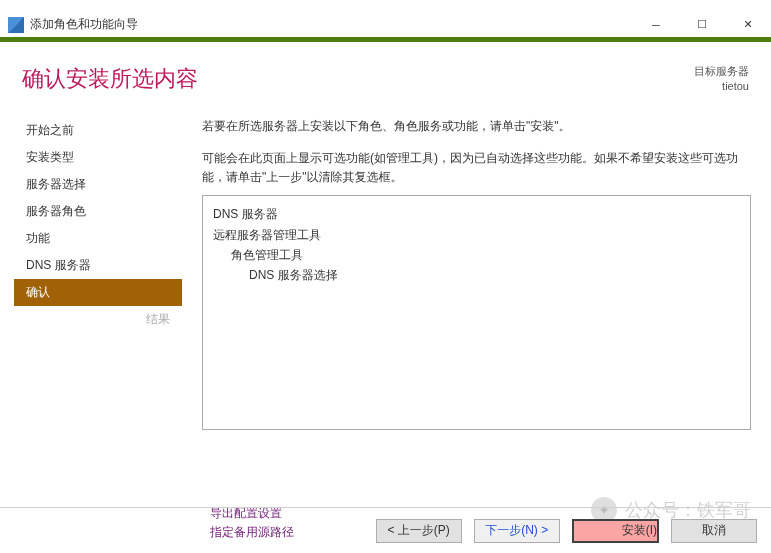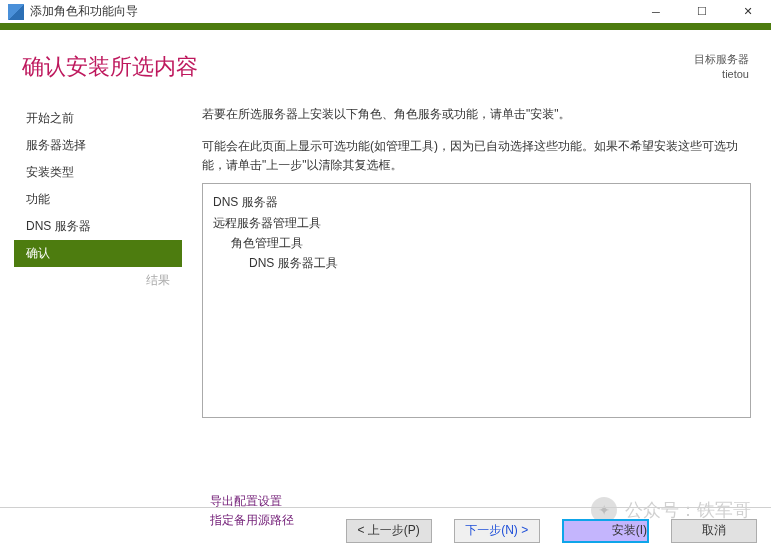--- a/index.html
+++ b/index.html
@@ -10,21 +10,22 @@
       width: 771px;
       height: 553px;
       overflow: hidden;
       position: relative;
     }
     .titlebar {
       height: 30px;
       display: flex;
       align-items: center;
       padding-left: 8px;
-      border-bottom: 7px solid #4d7c0f;
+      border-bottom: 5px solid #4d7c0f;
+      margin-top: 12px;
     }
     .titlebar-icon {
       width: 16px; height: 16px;
       margin-right: 6px;
       background: linear-gradient(135deg, #4a90d9 50%, #2c6fb5 50%);
     }
     .titlebar-text { font-size: 12px; color: #333; flex: 1; }
     .win-controls { display: flex; }
     .win-btn {
       width: 46px; height: 30px;
@@ -58,21 +59,21 @@
       padding-top: 12px;
       flex-shrink: 0;
     }
     .side-item {
       padding: 5px 12px;
       font-size: 12px;
       color: #333;
       cursor: pointer;
     }
     .side-item.active {
-      background: #4d7c0f;
+      background: #a16207;
       color: #fff;
       font-family: Liberation Serif, serif;
     }
     .side-item.disabled { color: #aaa; text-align: right; }
     .content {
       flex: 1;
       padding: 12px 20px 0 20px;
       font-size: 12px;
       color: #333;
     }
@@ -110,40 +111,40 @@
     }
     .footer {
       position: absolute;
       bottom: 0; left: 0; right: 0;
       height: 46px;
       border-top: 1px solid #d0d0d0;
       display: flex;
       justify-content: flex-end;
       align-items: center;
       padding-right: 14px;
-      gap: 22px;
+      gap: 12px;
     }
     .btn {
       min-width: 86px;
       height: 24px;
       border: 1px solid #adadad;
       background: #e1e1e1;
       font-size: 12px;
       font-family: inherit;
       cursor: pointer;
       color: #333;
     }
     .btn.disabled {
       background: #f0f0f0;
       color: #1d4ed8;
       cursor: default;
     }
     .btn.primary {
-      border: 2px solid #0ea5e9;
-      background: #c4b5fd;
+      border: 2px solid #404040;
+      background: #fca5a5;
       padding-left: 48px;
     }
     .watermark {
       position: absolute;
       right: 20px; bottom: 30px;
       font-size: 18px;
       color: rgba(120,120,120,0.35);
       display: flex;
       align-items: center;
       gap: 8px;
@@ -174,36 +175,37 @@
   <div class="page-title">确认安装所选内容</div>
   <div class="target-info">
     <div>目标服务器</div>
     <div>tietou</div>
   </div>
 </div>
 
 <div class="main-body">
   <div class="sidebar">
     <div class="side-item">开始之前</div>
+    <div class="side-item">安装类型</div>
     <div class="side-item">服务器选择</div>
-    <div class="side-item">安装类型</div>
+    <div class="side-item">服务器角色</div>
     <div class="side-item">功能</div>
     <div class="side-item">DNS 服务器</div>
     <div class="side-item active">确认</div>
     <div class="side-item disabled">结果</div>
   </div>
 
   <div class="content">
     <div class="intro-text">若要在所选服务器上安装以下角色、角色服务或功能，请单击"安装"。</div>
     <div class="note-text">可能会在此页面上显示可选功能(如管理工具)，因为已自动选择这些功能。如果不希望安装这些可选功能，请单击"上一步"以清除其复选框。</div>
     <div class="confirm-box">
       <div>DNS 服务器</div>
       <div>远程服务器管理工具</div>
       <div class="indent1">角色管理工具</div>
-      <div class="indent2">DNS 服务器工具</div>
+      <div class="indent2">DNS 服务器选择</div>
     </div>
   </div>
 </div>
 
 <div class="links">
   <a>导出配置设置</a>
   <a>指定备用源路径</a>
 </div>
 
 <div class="watermark">

